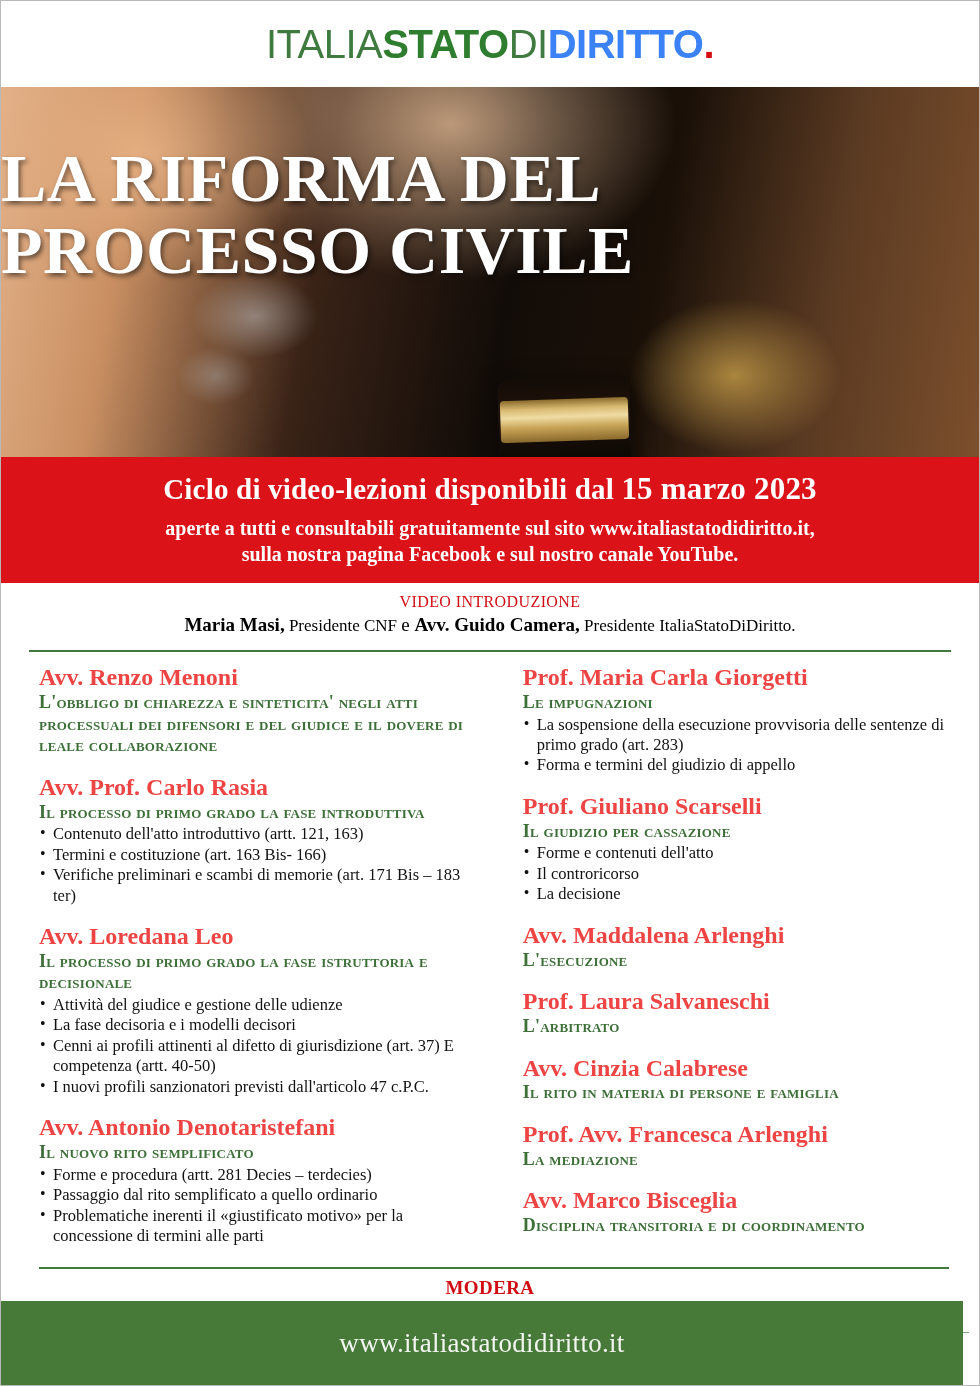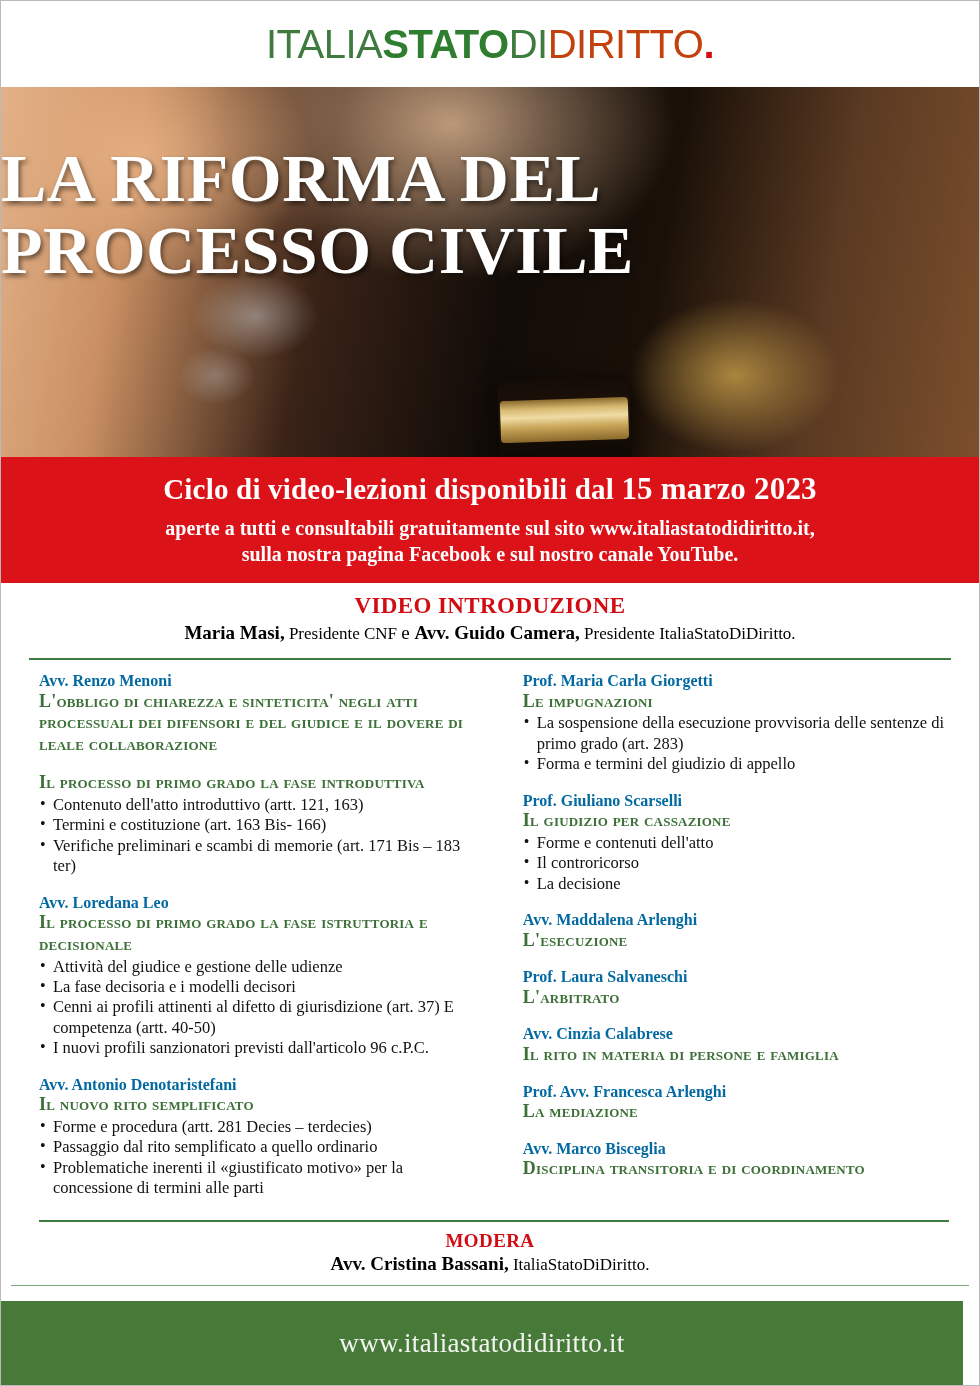--- a/index.html
+++ b/index.html
@@ -32,21 +32,21 @@
   .logo {
     font-family: "Liberation Sans", sans-serif;
     font-size: 40px;
     letter-spacing: -0.5px;
     line-height: 1;
     white-space: nowrap;
   }
   .logo .w1 { color: #3f7a3f; font-weight: 400; }
   .logo .w2 { color: #2f7d2f; font-weight: 700; }
   .logo .w3 { color: #3f7a3f; font-weight: 400; }
-  .logo .w4 { color: #c2410c; font-weight: 400; }
+  .logo .w4 { color: #3b82f6; font-weight: 700; }
   .logo .dot { color: #d40d13; font-weight: 700; }
 
   
   .hero {
     position: relative;
     height: 370px;
     overflow: hidden;
     background: #120d0a;
   }
   .hero-photo {
@@ -130,22 +130,22 @@
     margin-top: 7px;
   }
 
   
   .intro {
     text-align: center;
     padding: 10px 20px 6px;
   }
   .intro-title {
     color: #d10d13;
-    font-weight: 700;
-    font-size: 23px;
+    font-weight: 400;
+    font-size: 16px;
     letter-spacing: 0.4px;
   }
   .intro-line {
     font-size: 19px;
     margin-top: 2px;
     line-height: 1.25;
   }
   .intro-line b { font-weight: 700; }
   .intro-line .sm { font-size: 17px; }
 
@@ -160,23 +160,23 @@
     display: flex;
     padding: 12px 30px 0 38px;
     gap: 22px;
   }
   .col { width: 50%; }
   .col-right { padding-left: 18px; }
 
   .talk { margin-bottom: 17px; }
   .talk-speaker {
     font-weight: 700;
-    font-size: 16px;
+    font-size: 24px;
     line-height: 1.16;
-    color: #0369a1;
+    color: #ef4444;
   }
   .talk-topic {
     color: #3d7038;
     font-weight: 700;
     font-size: 18px;
     line-height: 1.2;
     font-variant: small-caps;
     text-transform: lowercase;
     letter-spacing: 0.2px;
   }
@@ -282,35 +282,36 @@
 
   <div class="hr-green"></div>
 
   <div class="columns">
     <div class="col col-left">
         <div class="talk">
           <div class="talk-speaker">Avv. Renzo Menoni</div>
           <div class="talk-topic">L'OBBLIGO DI CHIAREZZA E SINTETICITA' NEGLI ATTI PROCESSUALI DEI DIFENSORI E DEL GIUDICE E IL DOVERE DI LEALE COLLABORAZIONE</div>
         </div>
         <div class="talk">
+          <div class="talk-speaker">Avv. Prof. Carlo Rasia</div>
           <div class="talk-topic">IL PROCESSO DI PRIMO GRADO LA FASE INTRODUTTIVA</div>
           <ul class="bullets">
             <li>Contenuto dell'atto introduttivo (artt. 121, 163)</li>
             <li>Termini e costituzione (art. 163 Bis- 166)</li>
             <li>Verifiche preliminari e scambi di memorie (art. 171 Bis – 183 ter)</li>
           </ul>
         </div>
         <div class="talk">
           <div class="talk-speaker">Avv. Loredana Leo</div>
           <div class="talk-topic">IL PROCESSO DI PRIMO GRADO LA FASE ISTRUTTORIA E DECISIONALE</div>
           <ul class="bullets">
             <li>Attività del giudice e gestione delle udienze</li>
             <li>La fase decisoria e i modelli decisori</li>
             <li>Cenni ai profili attinenti al difetto di giurisdizione (art. 37) E competenza (artt. 40-50)</li>
-            <li>I nuovi profili sanzionatori previsti dall'articolo 96 c.P.C.</li>
+            <li>I nuovi profili sanzionatori previsti dall'articolo 47 c.P.C.</li>
           </ul>
         </div>
         <div class="talk">
           <div class="talk-speaker">Avv. Antonio Denotaristefani</div>
           <div class="talk-topic">IL NUOVO RITO SEMPLIFICATO</div>
           <ul class="bullets">
             <li>Forme e procedura (artt. 281 Decies – terdecies)</li>
             <li>Passaggio dal rito semplificato a quello ordinario</li>
             <li>Problematiche inerenti il «giustificato motivo» per la concessione di termini alle parti</li>
           </ul>

